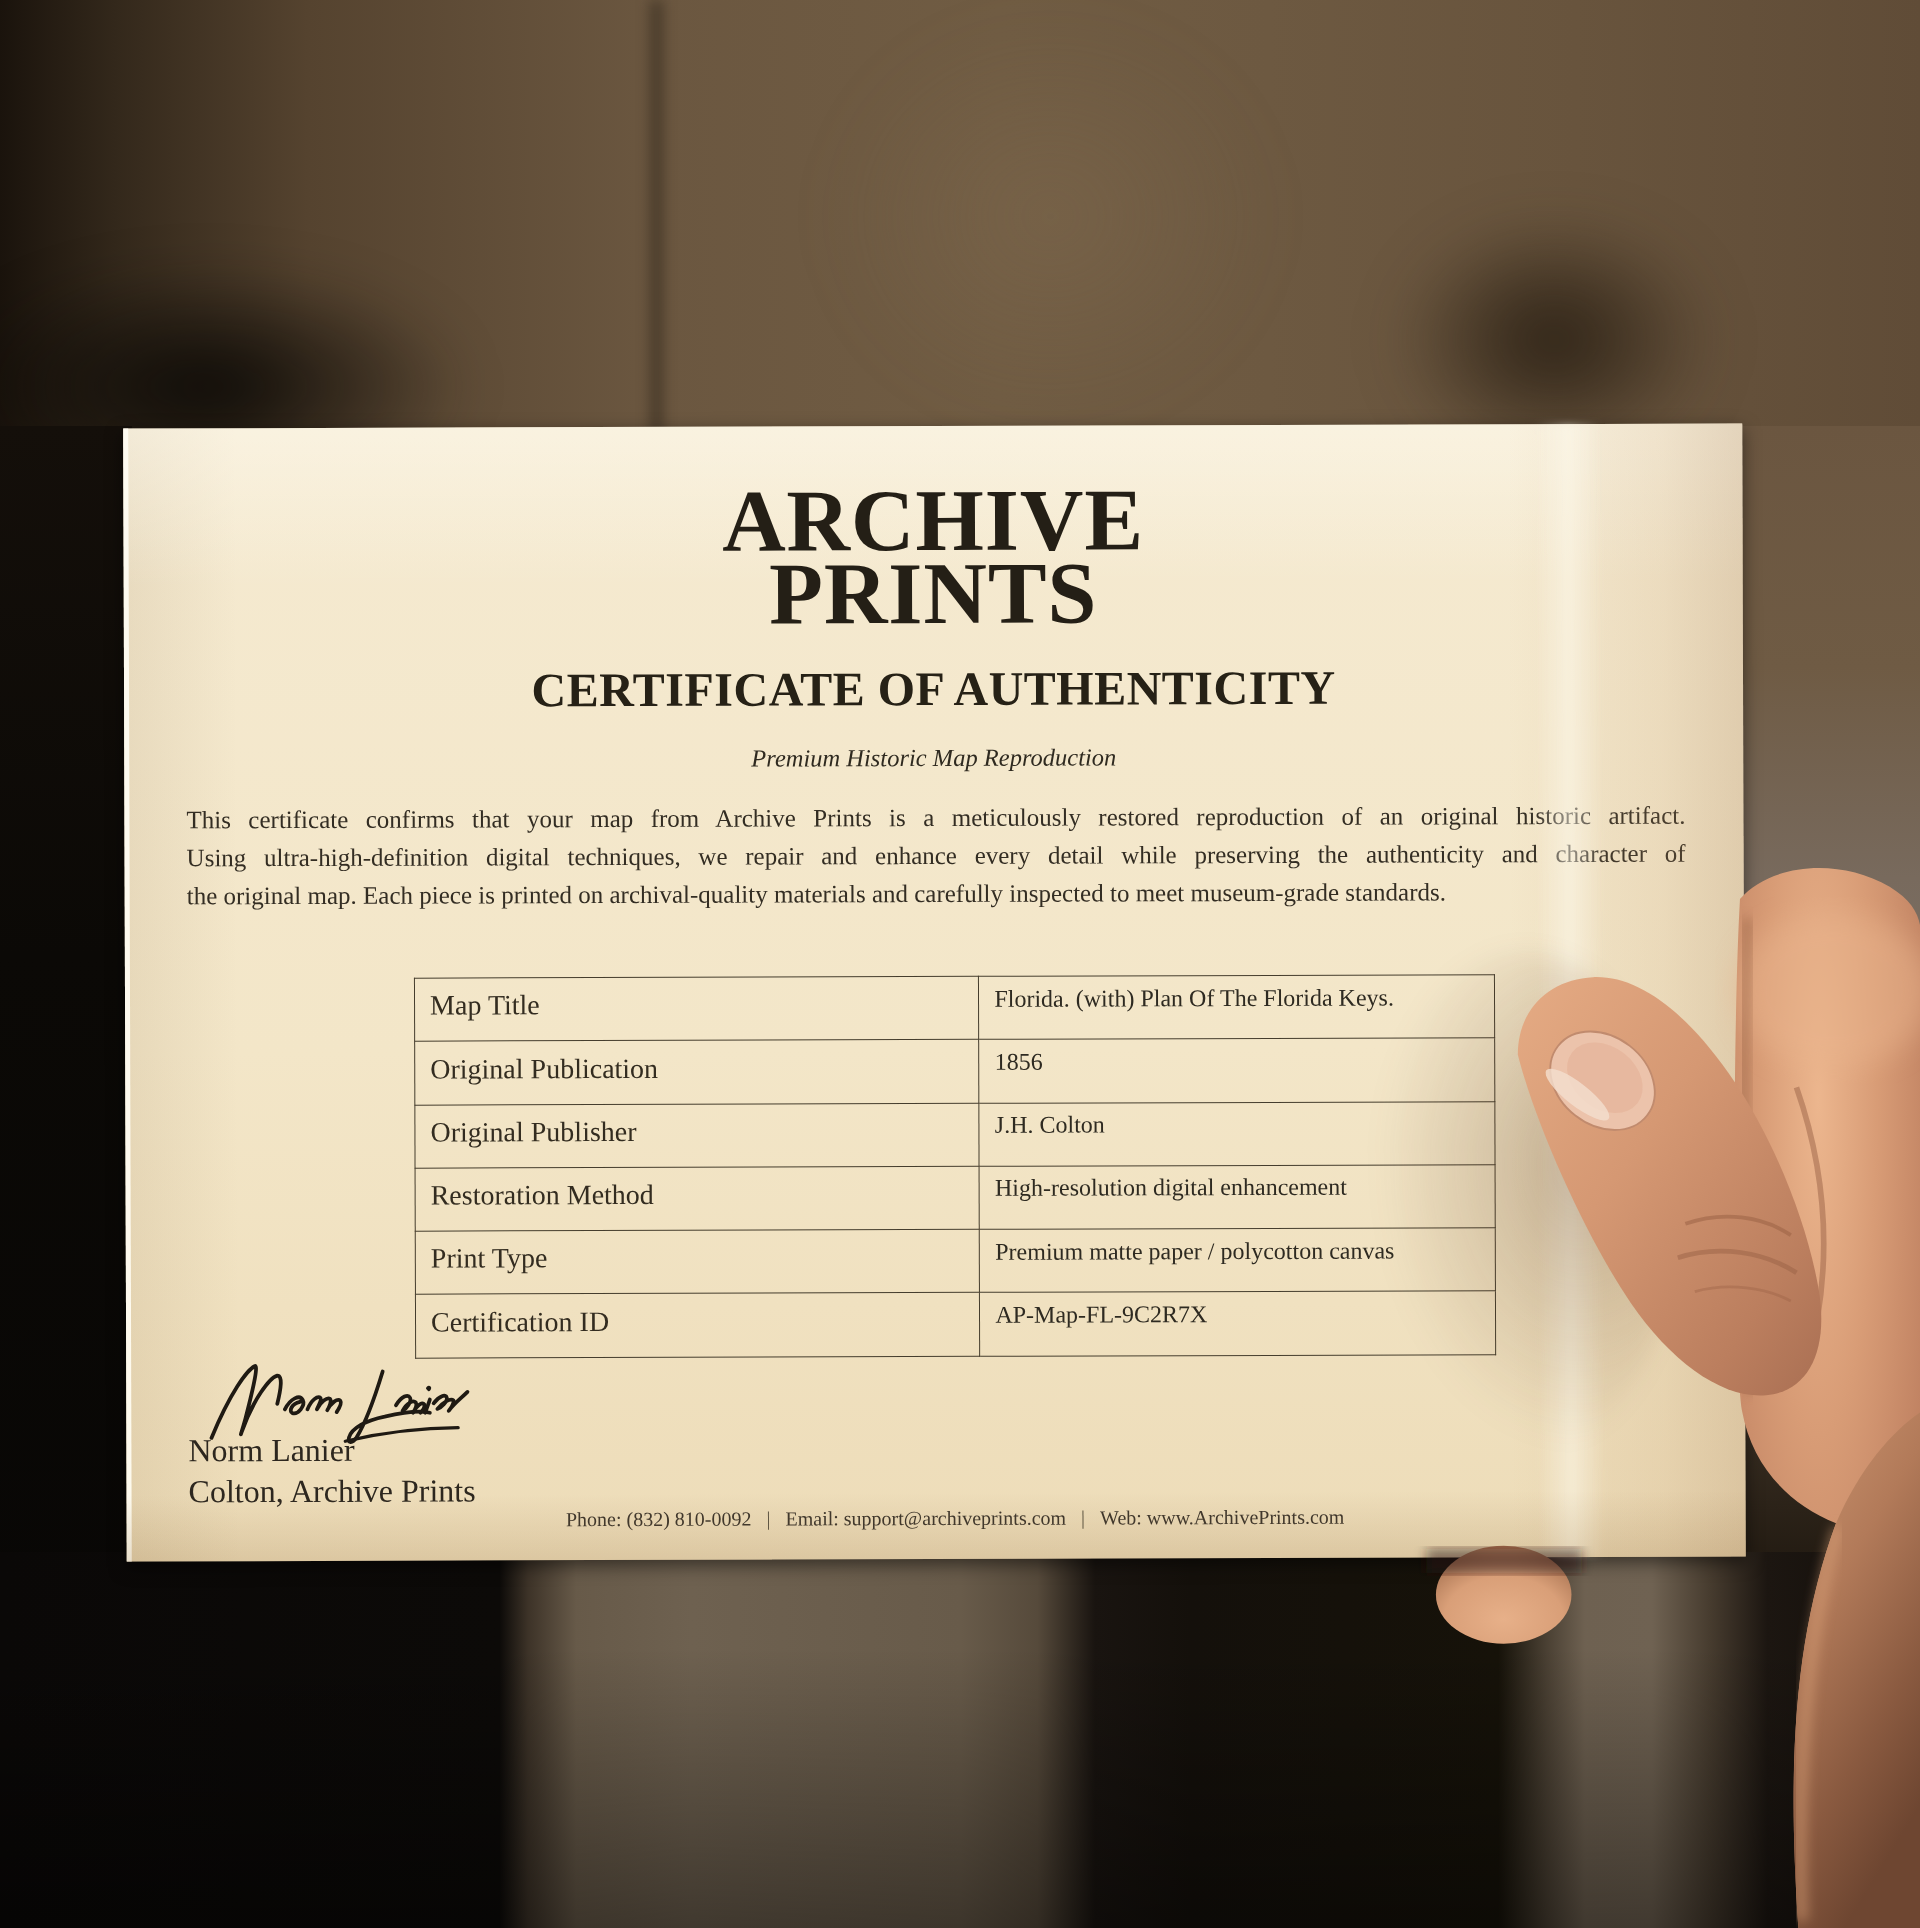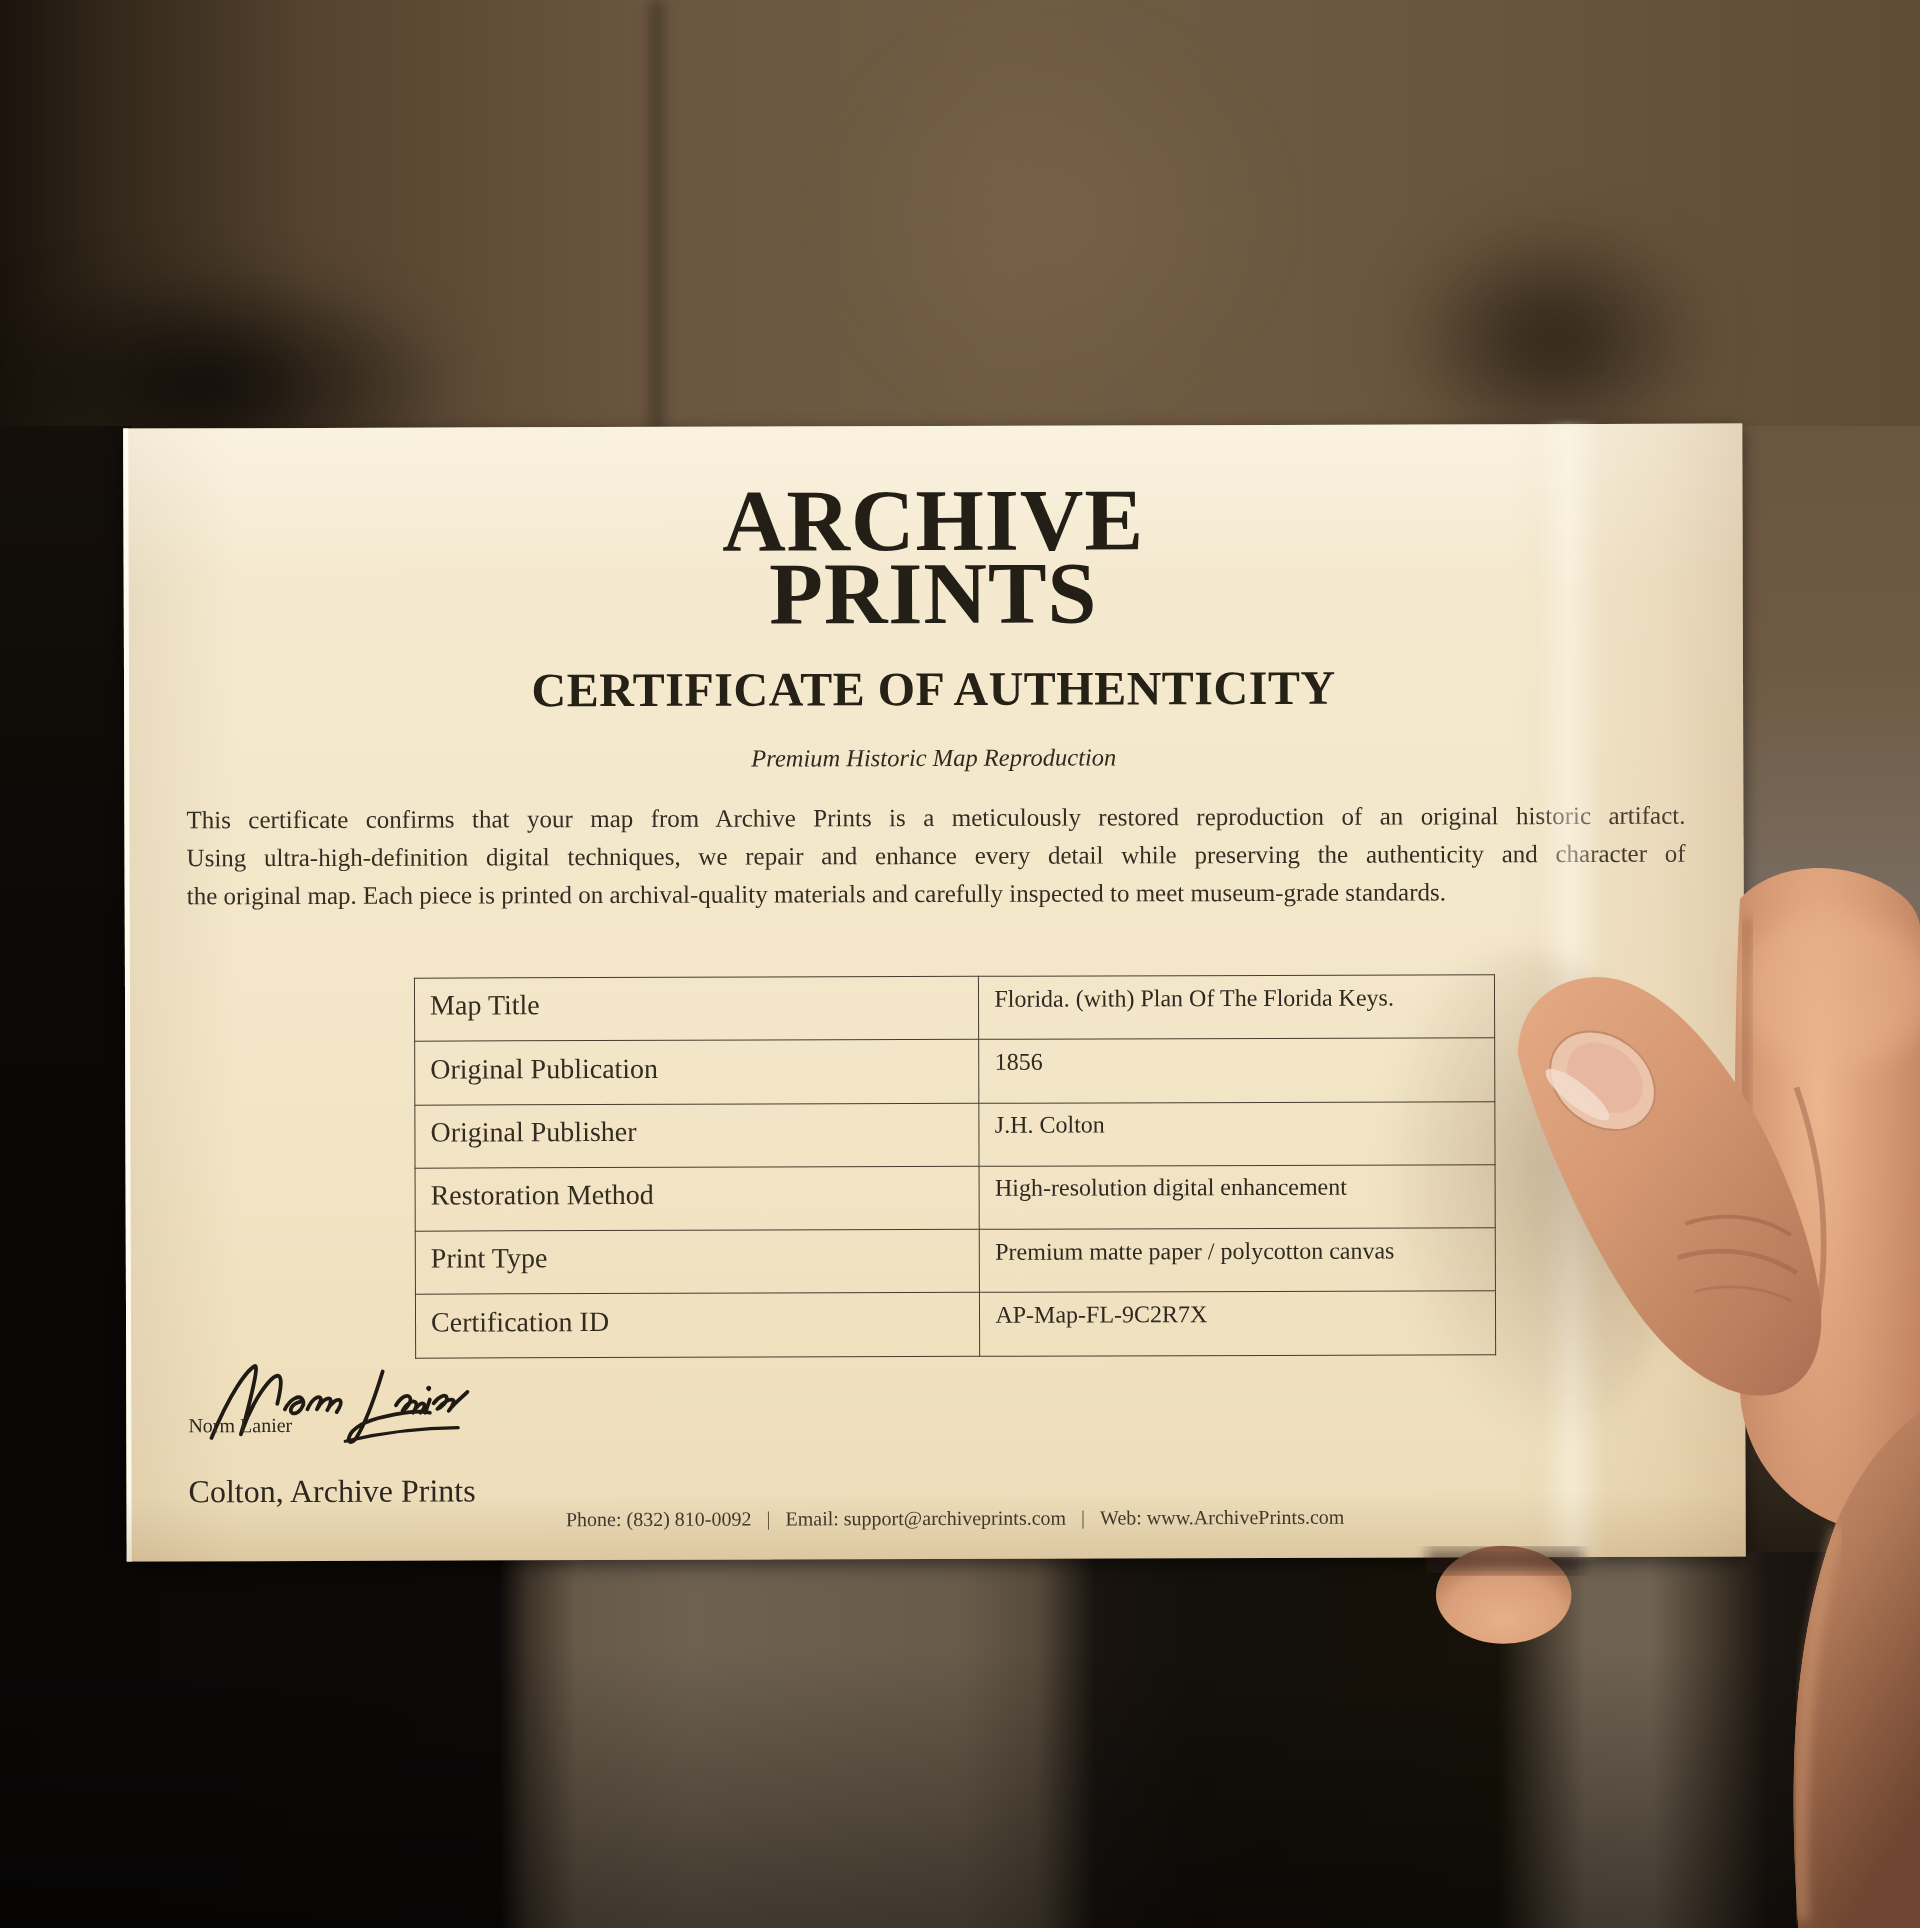--- a/index.html
+++ b/index.html
@@ -54,21 +54,21 @@
   .bodytext .jline{text-align:justify;text-align-last:justify;}
   .bodytext .lline{text-align:left;}
 
   table.details{left:289px;top:550px;width:1081px;border-collapse:collapse;
     table-layout:fixed;position:absolute;}
   table.details td{border:1.9px solid #453d2d;vertical-align:top;height:51px;}
   td.lab{width:539px;padding:11.3px 9.4px 0 15px;font-size:28px;color:#332c20;}
   td.val{padding:8.5px 9.4px 0 15px;font-size:24px;color:#2e2a21;}
 
   .sig-svg{left:55px;top:923px;width:354px;height:113px;}
-  .sig-name{left:62px;top:977px;font-size:20px;line-height:40px;color:#2d2throw71f;color:#2d271f;}
+  .sig-name{left:62px;top:1002px;font-size:32px;line-height:40px;color:#2d2throw71f;color:#2d271f;}
   .sig-role{left:62px;top:1043px;font-size:32px;line-height:40px;color:#2d271f;}
   .footer{left:38px;top:1079px;width:1581px;text-align:center;font-size:20px;
     line-height:26px;color:#3a332a;}
   .footer .sep{margin:0 15px;color:#5b5443;}
 
   .hand-svg{left:0;top:0;width:1921px;height:1928px;pointer-events:none;}
 </style>
 </head>
 <body>
 

